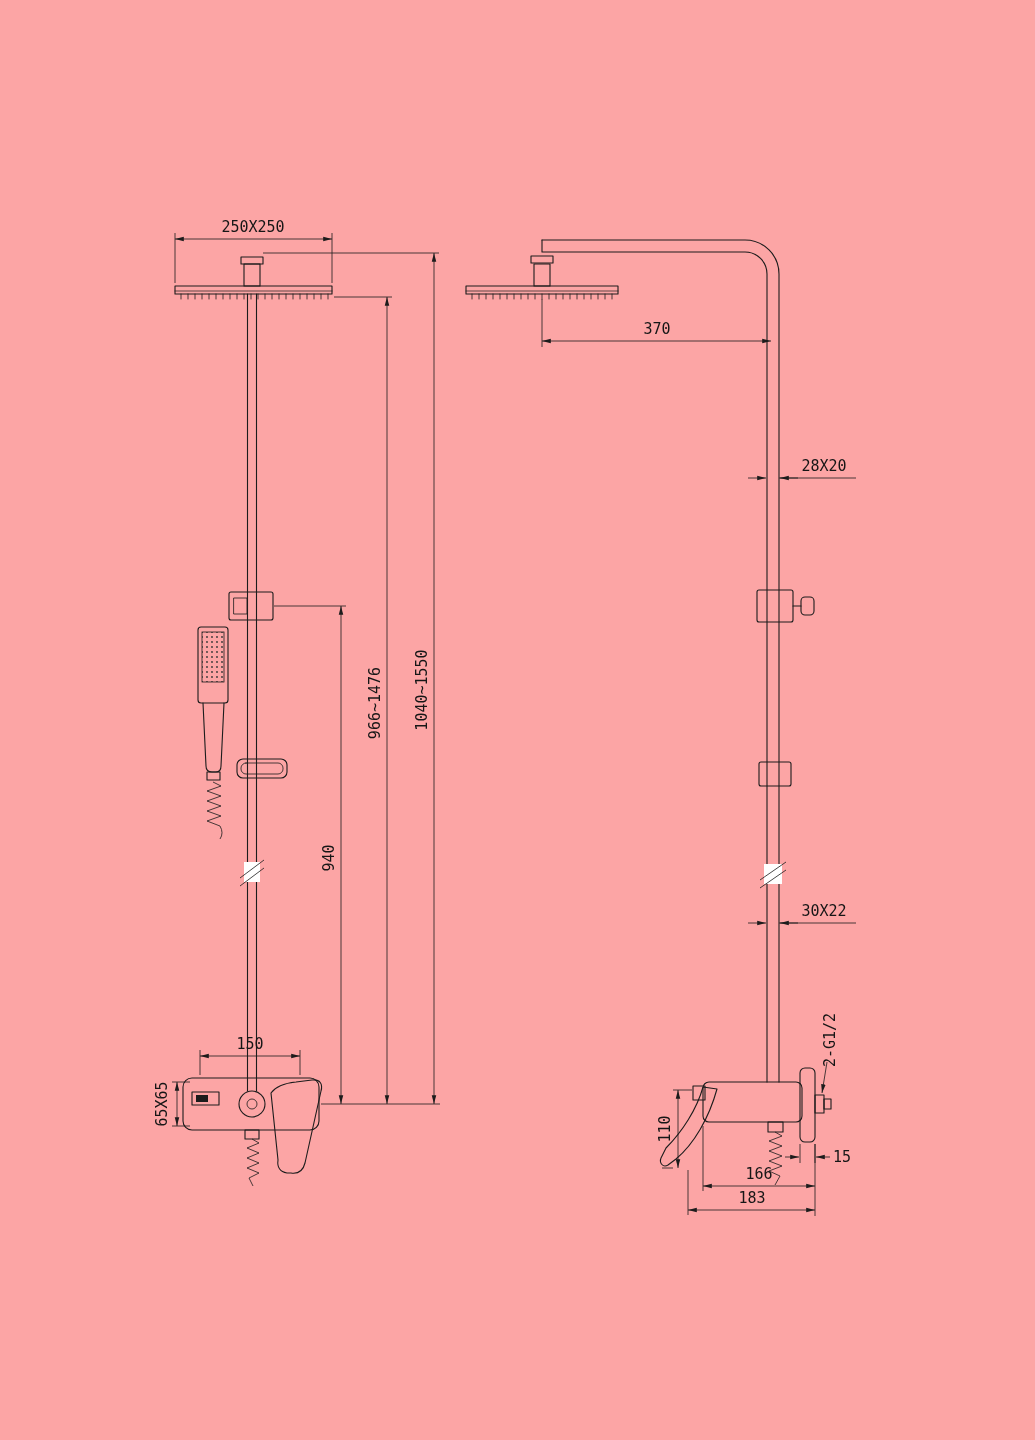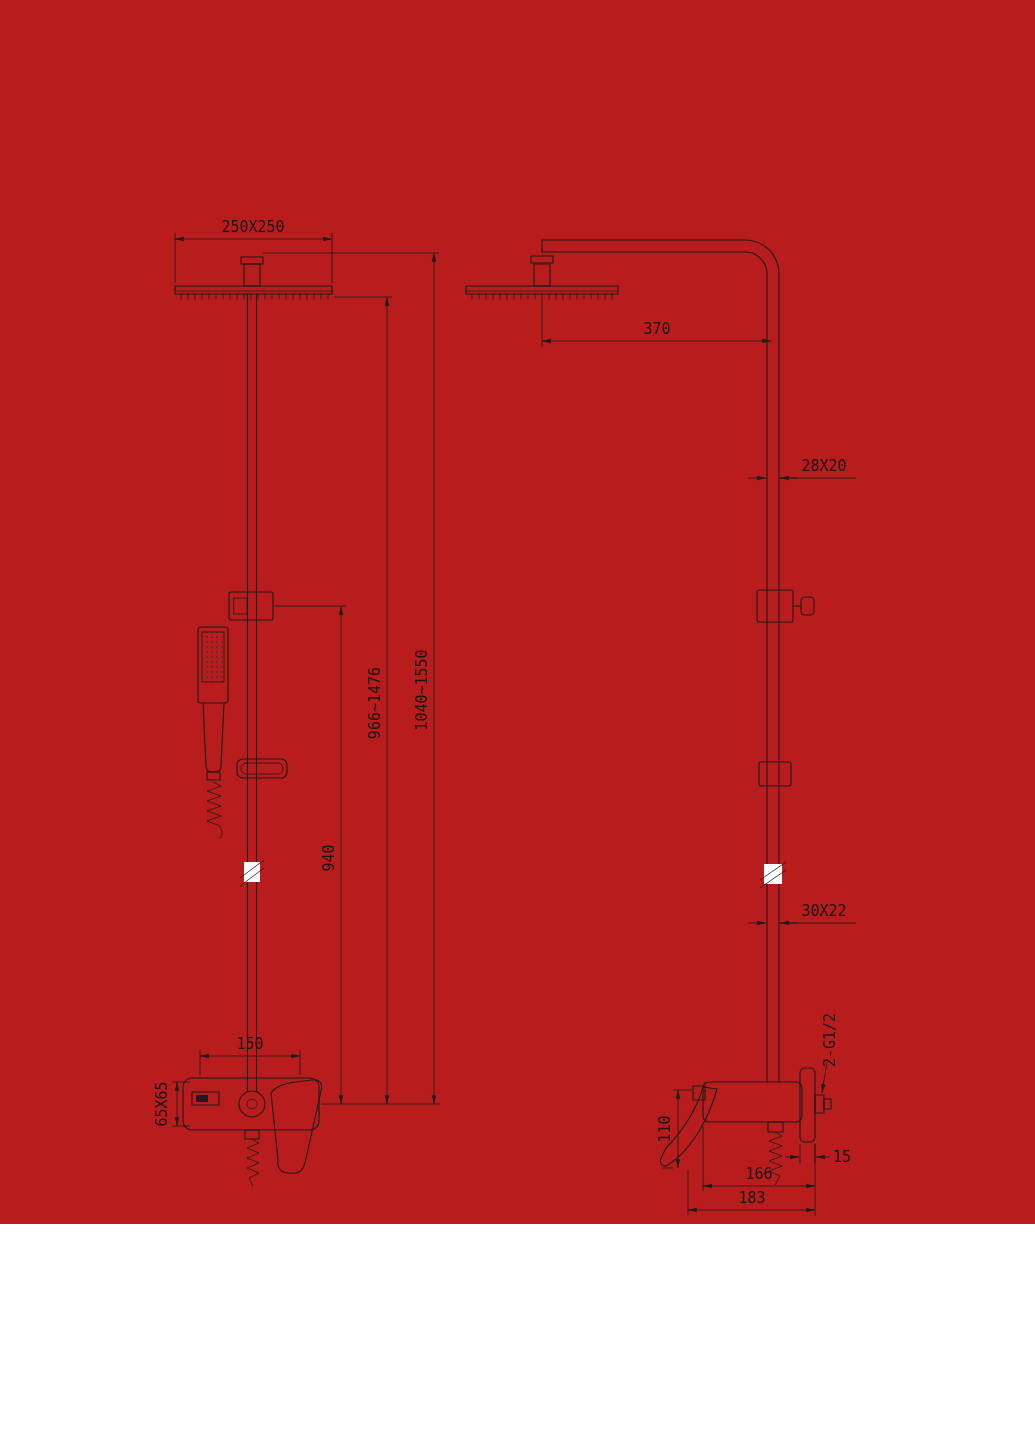--- a/index.html
+++ b/index.html
@@ -1,16 +1,16 @@
 <!DOCTYPE html>
 <html><head>
 <meta charset="utf-8">
 <style>
   html,body{margin:0;padding:0;background:#ffffff;}
-  .stage{position:relative;width:1035px;height:1224px;background:#b91c1c;overflow:hidden;}
+  .stage{position:relative;width:1035px;height:1440px;background:#fca5a5;overflow:hidden;}
   svg{display:block;}
   .geo{stroke:#1c1c1c;stroke-width:1.1;fill:none;stroke-linecap:round;stroke-linejoin:round;}
   .thin{stroke:#1c1c1c;stroke-width:0.8;fill:none;}
   .dim{stroke:#1c1c1c;stroke-width:0.8;fill:none;}
   .brk{fill:#ffffff;stroke:none;}
   .lbl{font-family:"DejaVu Sans Mono","Liberation Mono",monospace;font-size:15px;fill:#161616;text-anchor:middle;}
   .lbl.start{text-anchor:start;}
   .fillshape{fill:#1c1c1c;stroke:none;}
 </style>
 </head>

